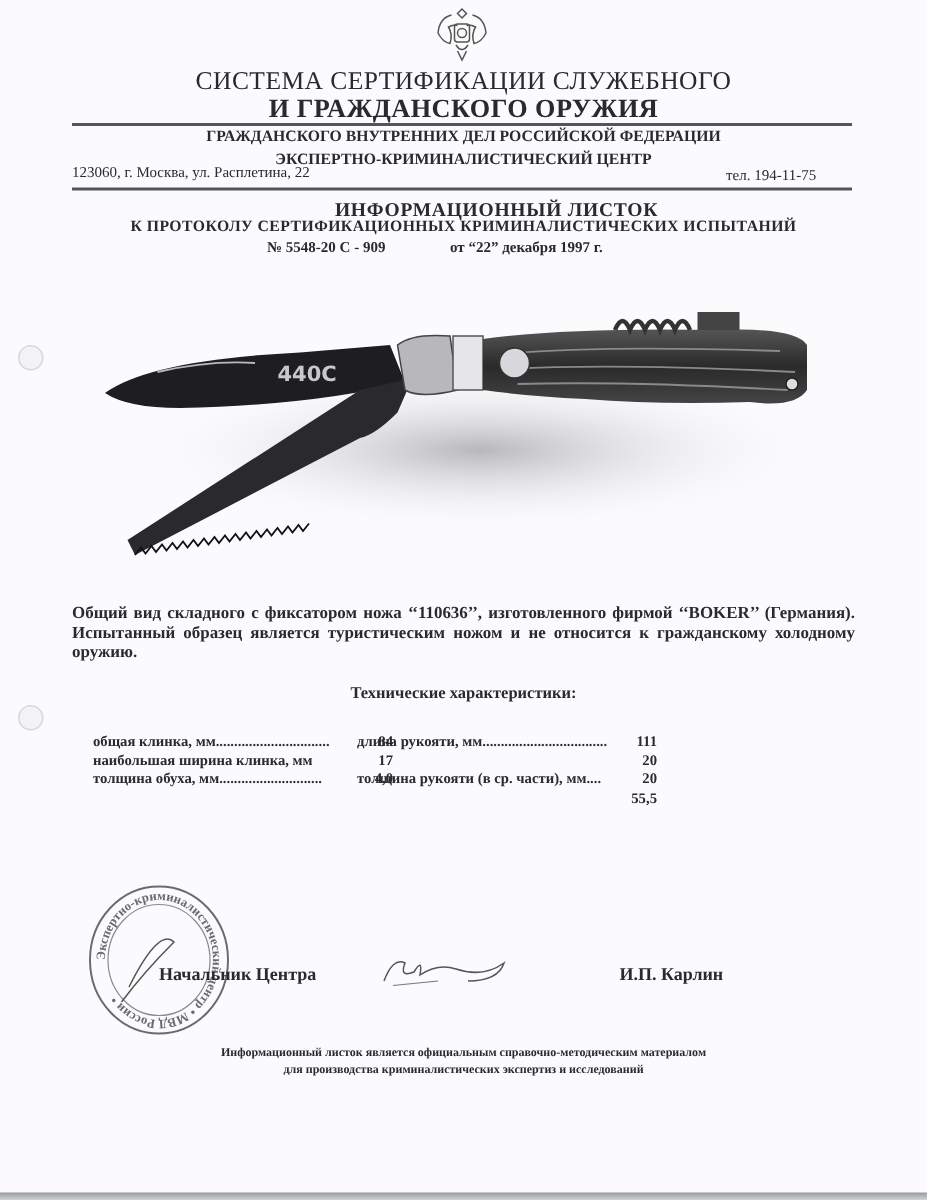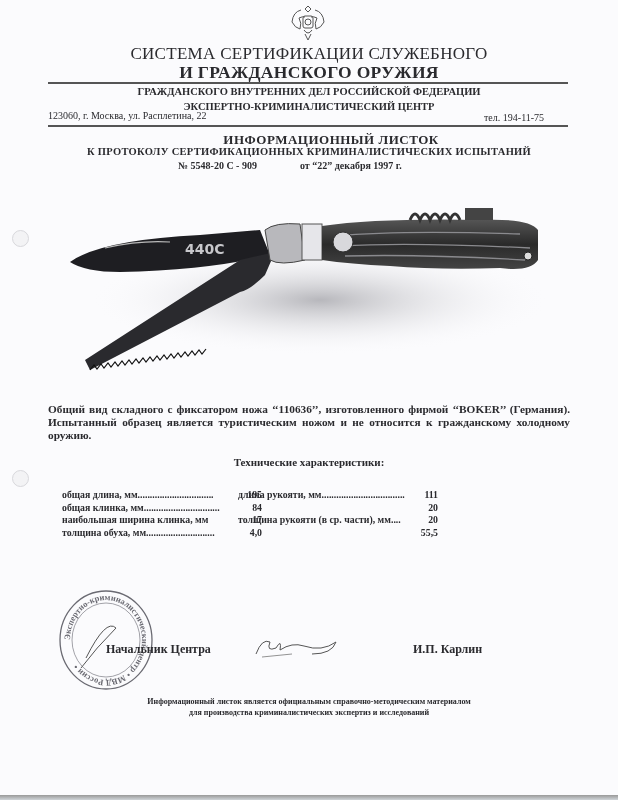--- a/index.html
+++ b/index.html
@@ -107,24 +107,20 @@
     <circle cx="468" cy="56" r="4" fill="#ddd" stroke="#222"></circle>
   </svg>
 </div>
 
 <div class="abs desc">Общий вид складного с фиксатором ножа   ‘‘110636’’, изготовленного фирмой ‘‘BOKER’’ (Германия). Испытанный образец является туристическим ножом и не относится к гражданскому холодному оружию.</div>
 
 <div class="abs center tech-title">Технические характеристики:</div>
 
 <div class="abs specs" style="width:200px;">
   <div class="spec-row">
-      <span class="spec-l">общая длина, мм...............................</span>
-      <span class="spec-lv">195</span>
-    </div>
-  <div class="spec-row">
       <span class="spec-l">общая клинка, мм...............................</span>
       <span class="spec-lv">84</span>
     </div>
   <div class="spec-row">
       <span class="spec-l">наибольшая ширина клинка, мм</span>
       <span class="spec-lv">17</span>
     </div>
   <div class="spec-row">
       <span class="spec-l">толщина обуха, мм............................</span>
       <span class="spec-lv">4,0</span>

